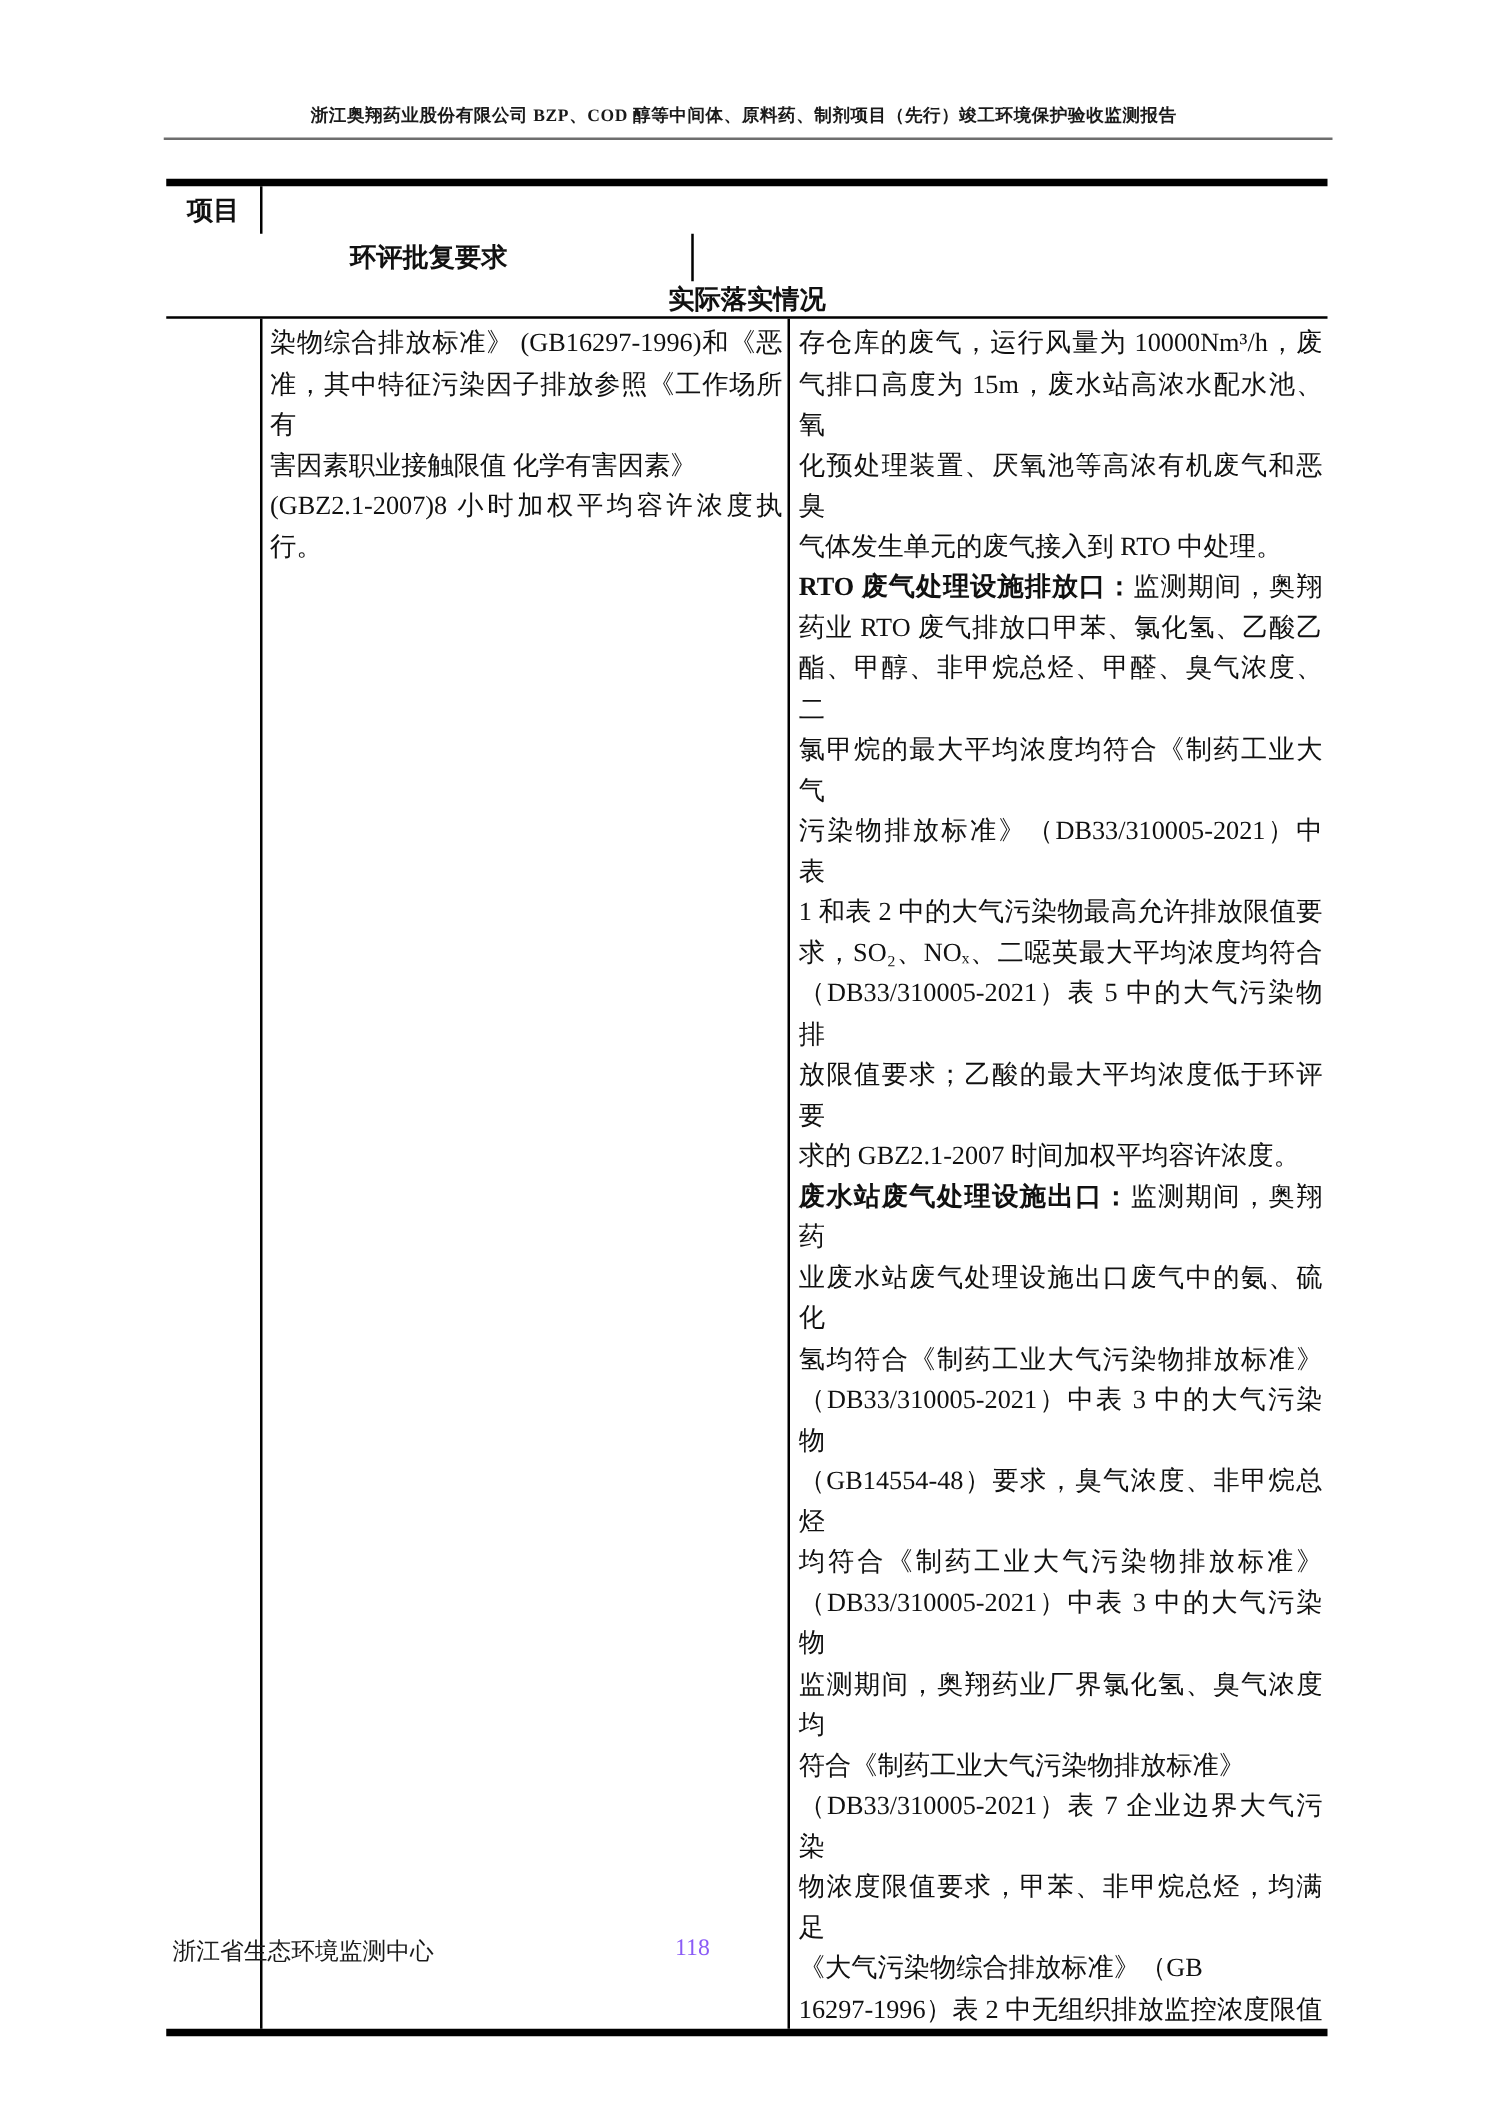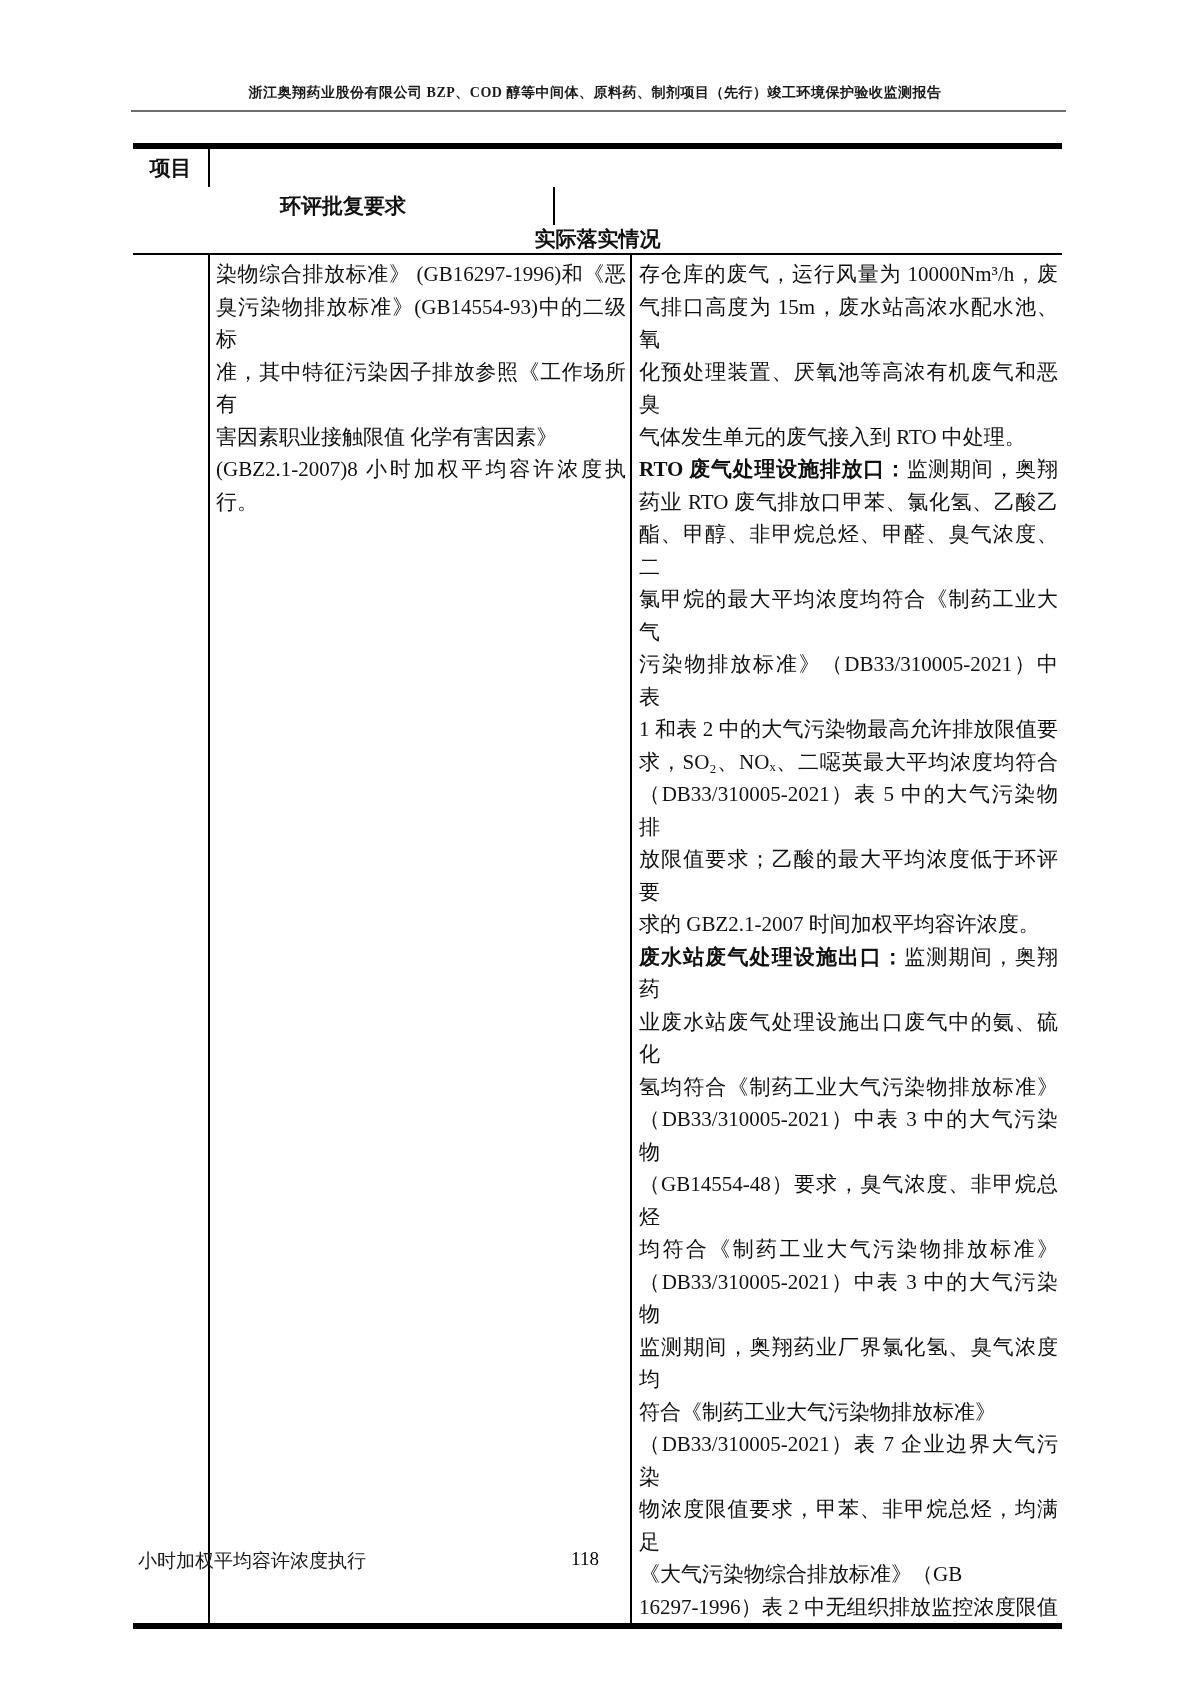--- a/index.html
+++ b/index.html
@@ -57,23 +57,23 @@
     text-align-last:justify;
     white-space:normal;
   }
   .tline.nj { text-align-last:left; }
   .tline b { font-weight:bold; }
   .footer-org {
     position:absolute; left:138px; top:1548px;
     font-size:19px; color:#1a1a1a;
   }
   .footer-page {
-    position:absolute; left:550px; top:1548px; width:70px;
+    position:absolute; left:519px; top:1548px; width:70px;
     text-align:center;
-    font-size:19px; color:#000000;
+    font-size:19px; color:#8b5cf6;
   }
 </style>
 </head>
 <body>
 
 <div class="page">
 
   <div class="doc-header">浙江奥翔药业股份有限公司 BZP、COD 醇等中间体、原料药、制剂项目（先行）竣工环境保护验收监测报告</div>
 
   <div class="header-rule"></div>
@@ -81,21 +81,20 @@
   <div class="vtable">
     <div class="trow thead">
       <div class="hcell c1">项目</div>
       <div class="hcell c2">环评批复要求</div>
       <div class="hcell c3">实际落实情况</div>
     </div>
     <div class="trow tbody">
       <div class="bcell c1"></div>
       <div class="bcell c2" id="req-cell">
           <div class="tline">染物综合排放标准》 (GB16297-1996)和《恶</div>
-          <div class="tline">臭污染物排放标准》(GB14554-93)中的二级标</div>
           <div class="tline">准，其中特征污染因子排放参照《工作场所有</div>
           <div class="tline nj">害因素职业接触限值 化学有害因素》</div>
           <div class="tline nj">(GBZ2.1-2007)8 小时加权平均容许浓度执行。</div>
         </div>
       <div class="bcell c3" id="impl-cell">
           <div class="tline">存仓库的废气，运行风量为 10000Nm³/h，废</div>
           <div class="tline">气排口高度为 15m，废水站高浓水配水池、氧</div>
           <div class="tline">化预处理装置、厌氧池等高浓有机废气和恶臭</div>
           <div class="tline nj">气体发生单元的废气接入到 RTO 中处理。</div>
           <div class="tline"><b>RTO 废气处理设施排放口：</b>监测期间，奥翔</div>
@@ -118,17 +117,17 @@
           <div class="tline">监测期间，奥翔药业厂界氯化氢、臭气浓度均</div>
           <div class="tline nj">符合《制药工业大气污染物排放标准》</div>
           <div class="tline">（DB33/310005-2021）表 7 企业边界大气污染</div>
           <div class="tline">物浓度限值要求，甲苯、非甲烷总烃，均满足</div>
           <div class="tline nj">《大气污染物综合排放标准》（GB</div>
           <div class="tline">16297-1996）表 2 中无组织排放监控浓度限值</div>
         </div>
     </div>
   </div>
 
-  <div class="footer-org">小时加权平均容许浓度执行</div>
+  <div class="footer-org">浙江省生态环境监测中心</div>
 
   <div class="footer-page">118</div>
 
 </div>
 
 </body></html>

